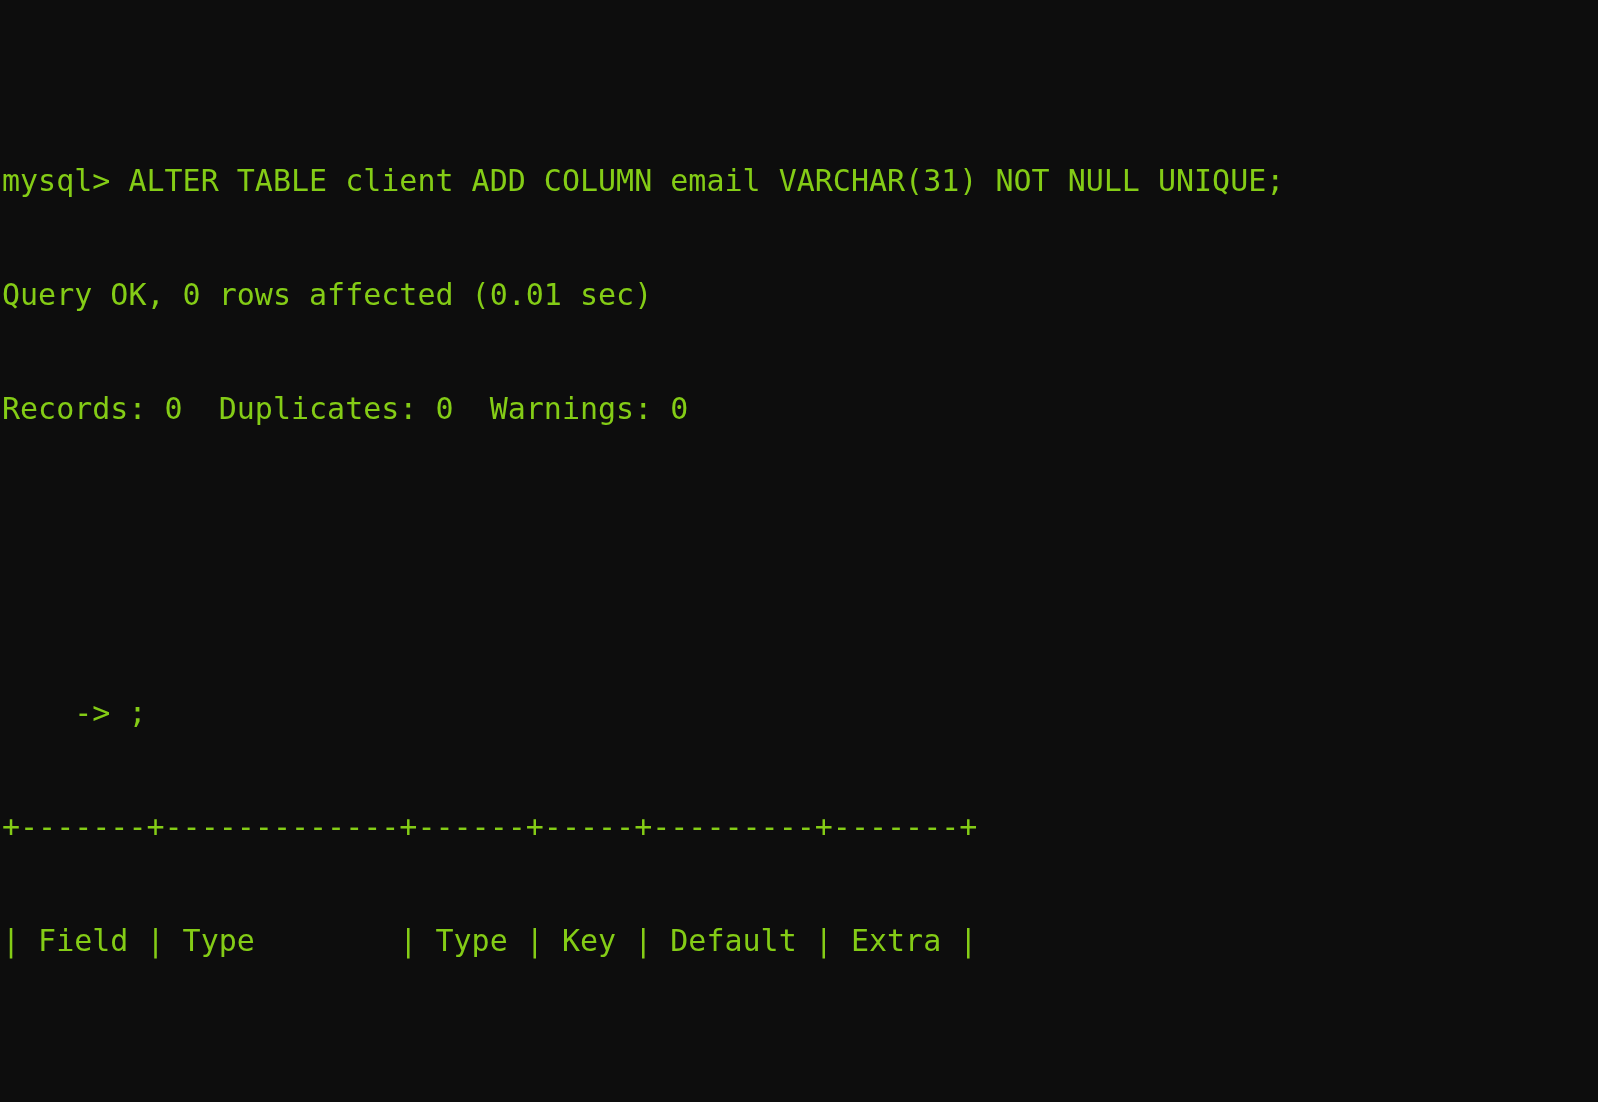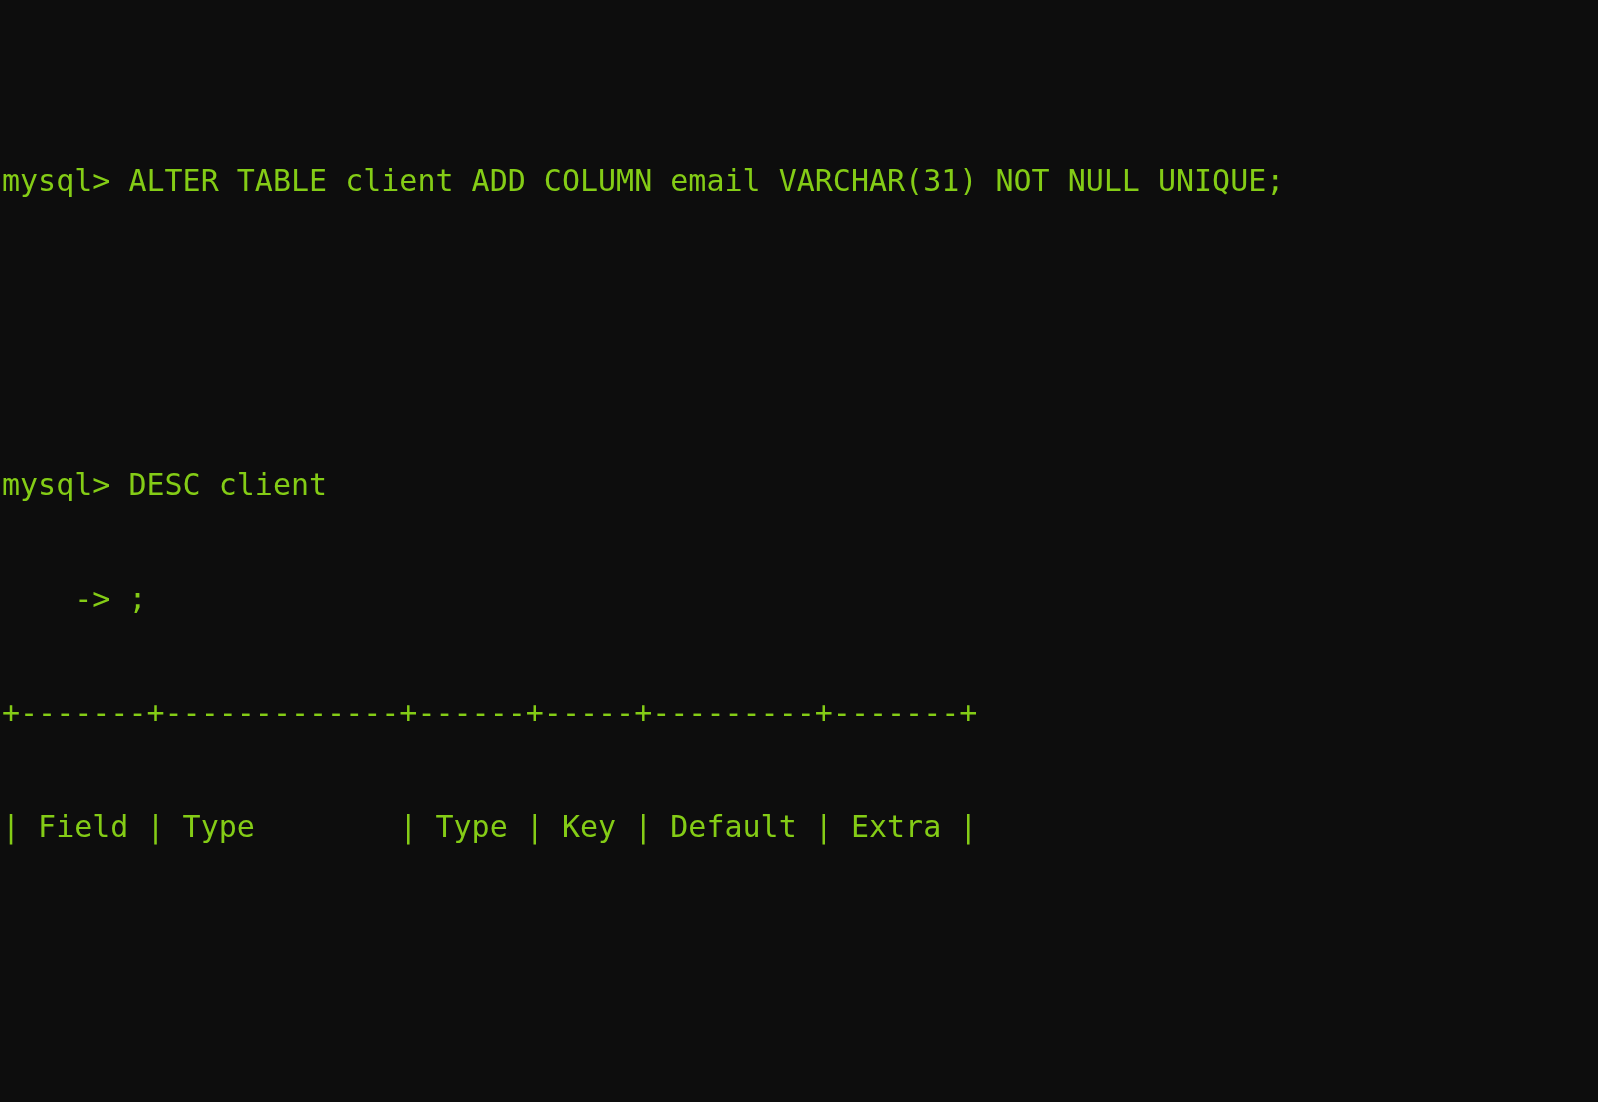--- a/index.html
+++ b/index.html
@@ -36,24 +36,25 @@
     height: 38px;
   }
 </style>
 </head>
 <body>
 
 <div class="terminal">
 
   
   <div class="line">mysql&gt; ALTER TABLE client ADD COLUMN email VARCHAR(31) NOT NULL UNIQUE;</div>
+  <div class="line">Query OK, 0 rows affected (0.01 sec)</div>
+  <div class="line">Records: 0  Duplicates: 0  Warnings: 0</div>
   <div class="line blank"></div>
 
   
-  <div class="line">mysql&gt; DESC client</div>
   <div class="line">    -&gt; ;</div>
   <div class="line">+-------+-------------+------+-----+---------+-------+</div>
   <div class="line">| Field | Type        | Type | Key | Default | Extra |</div>
   
   
   
   
   
   
 

